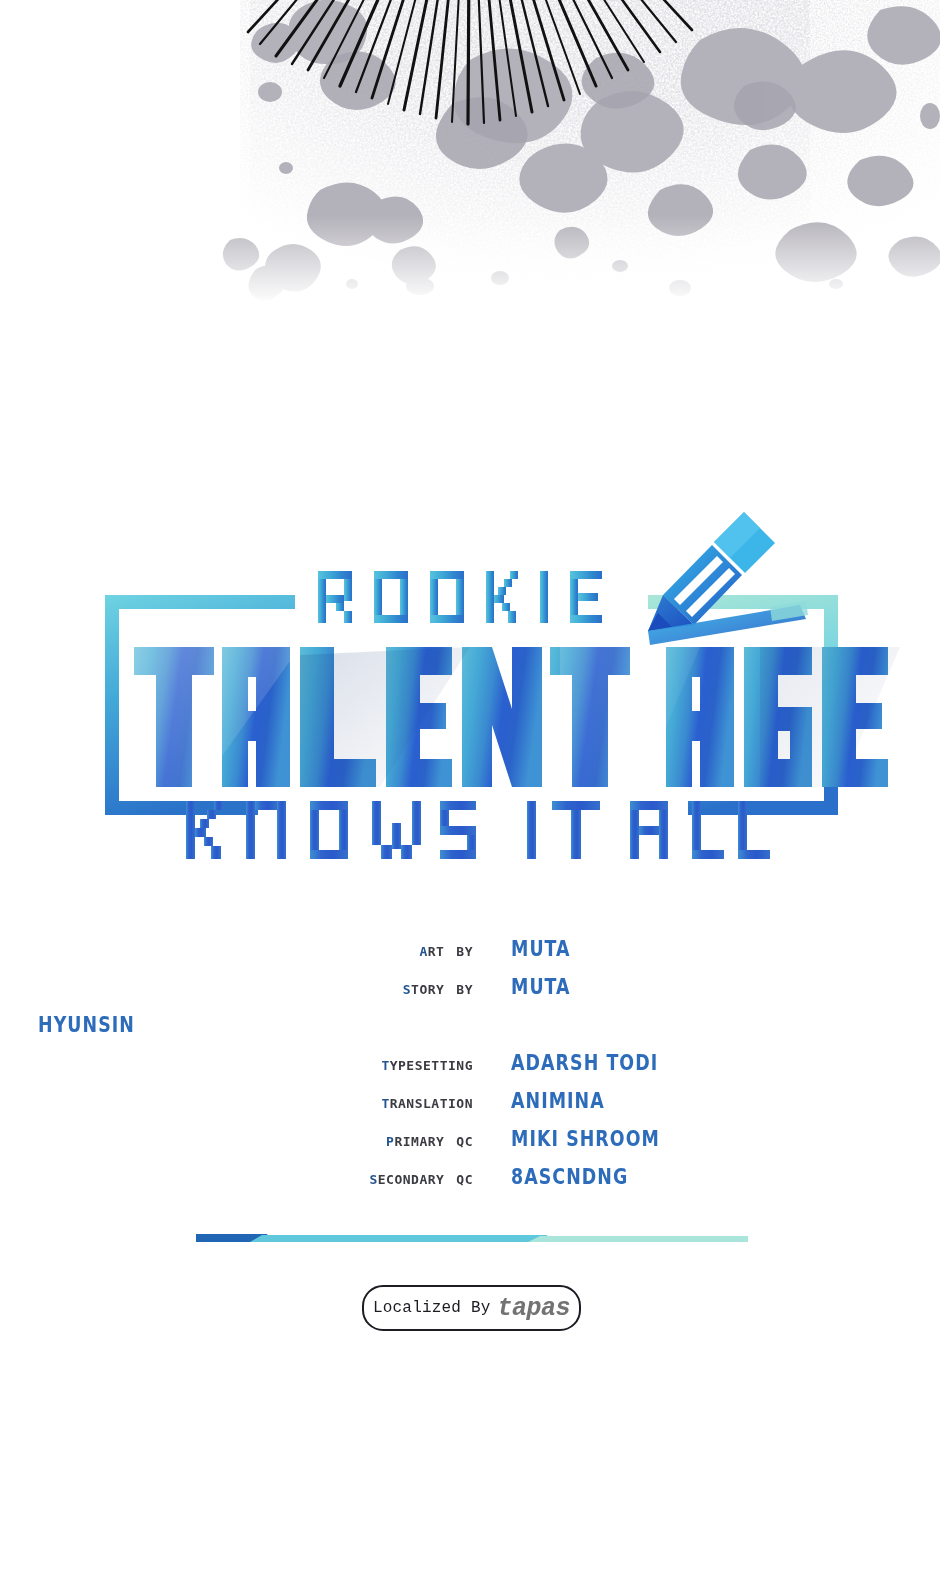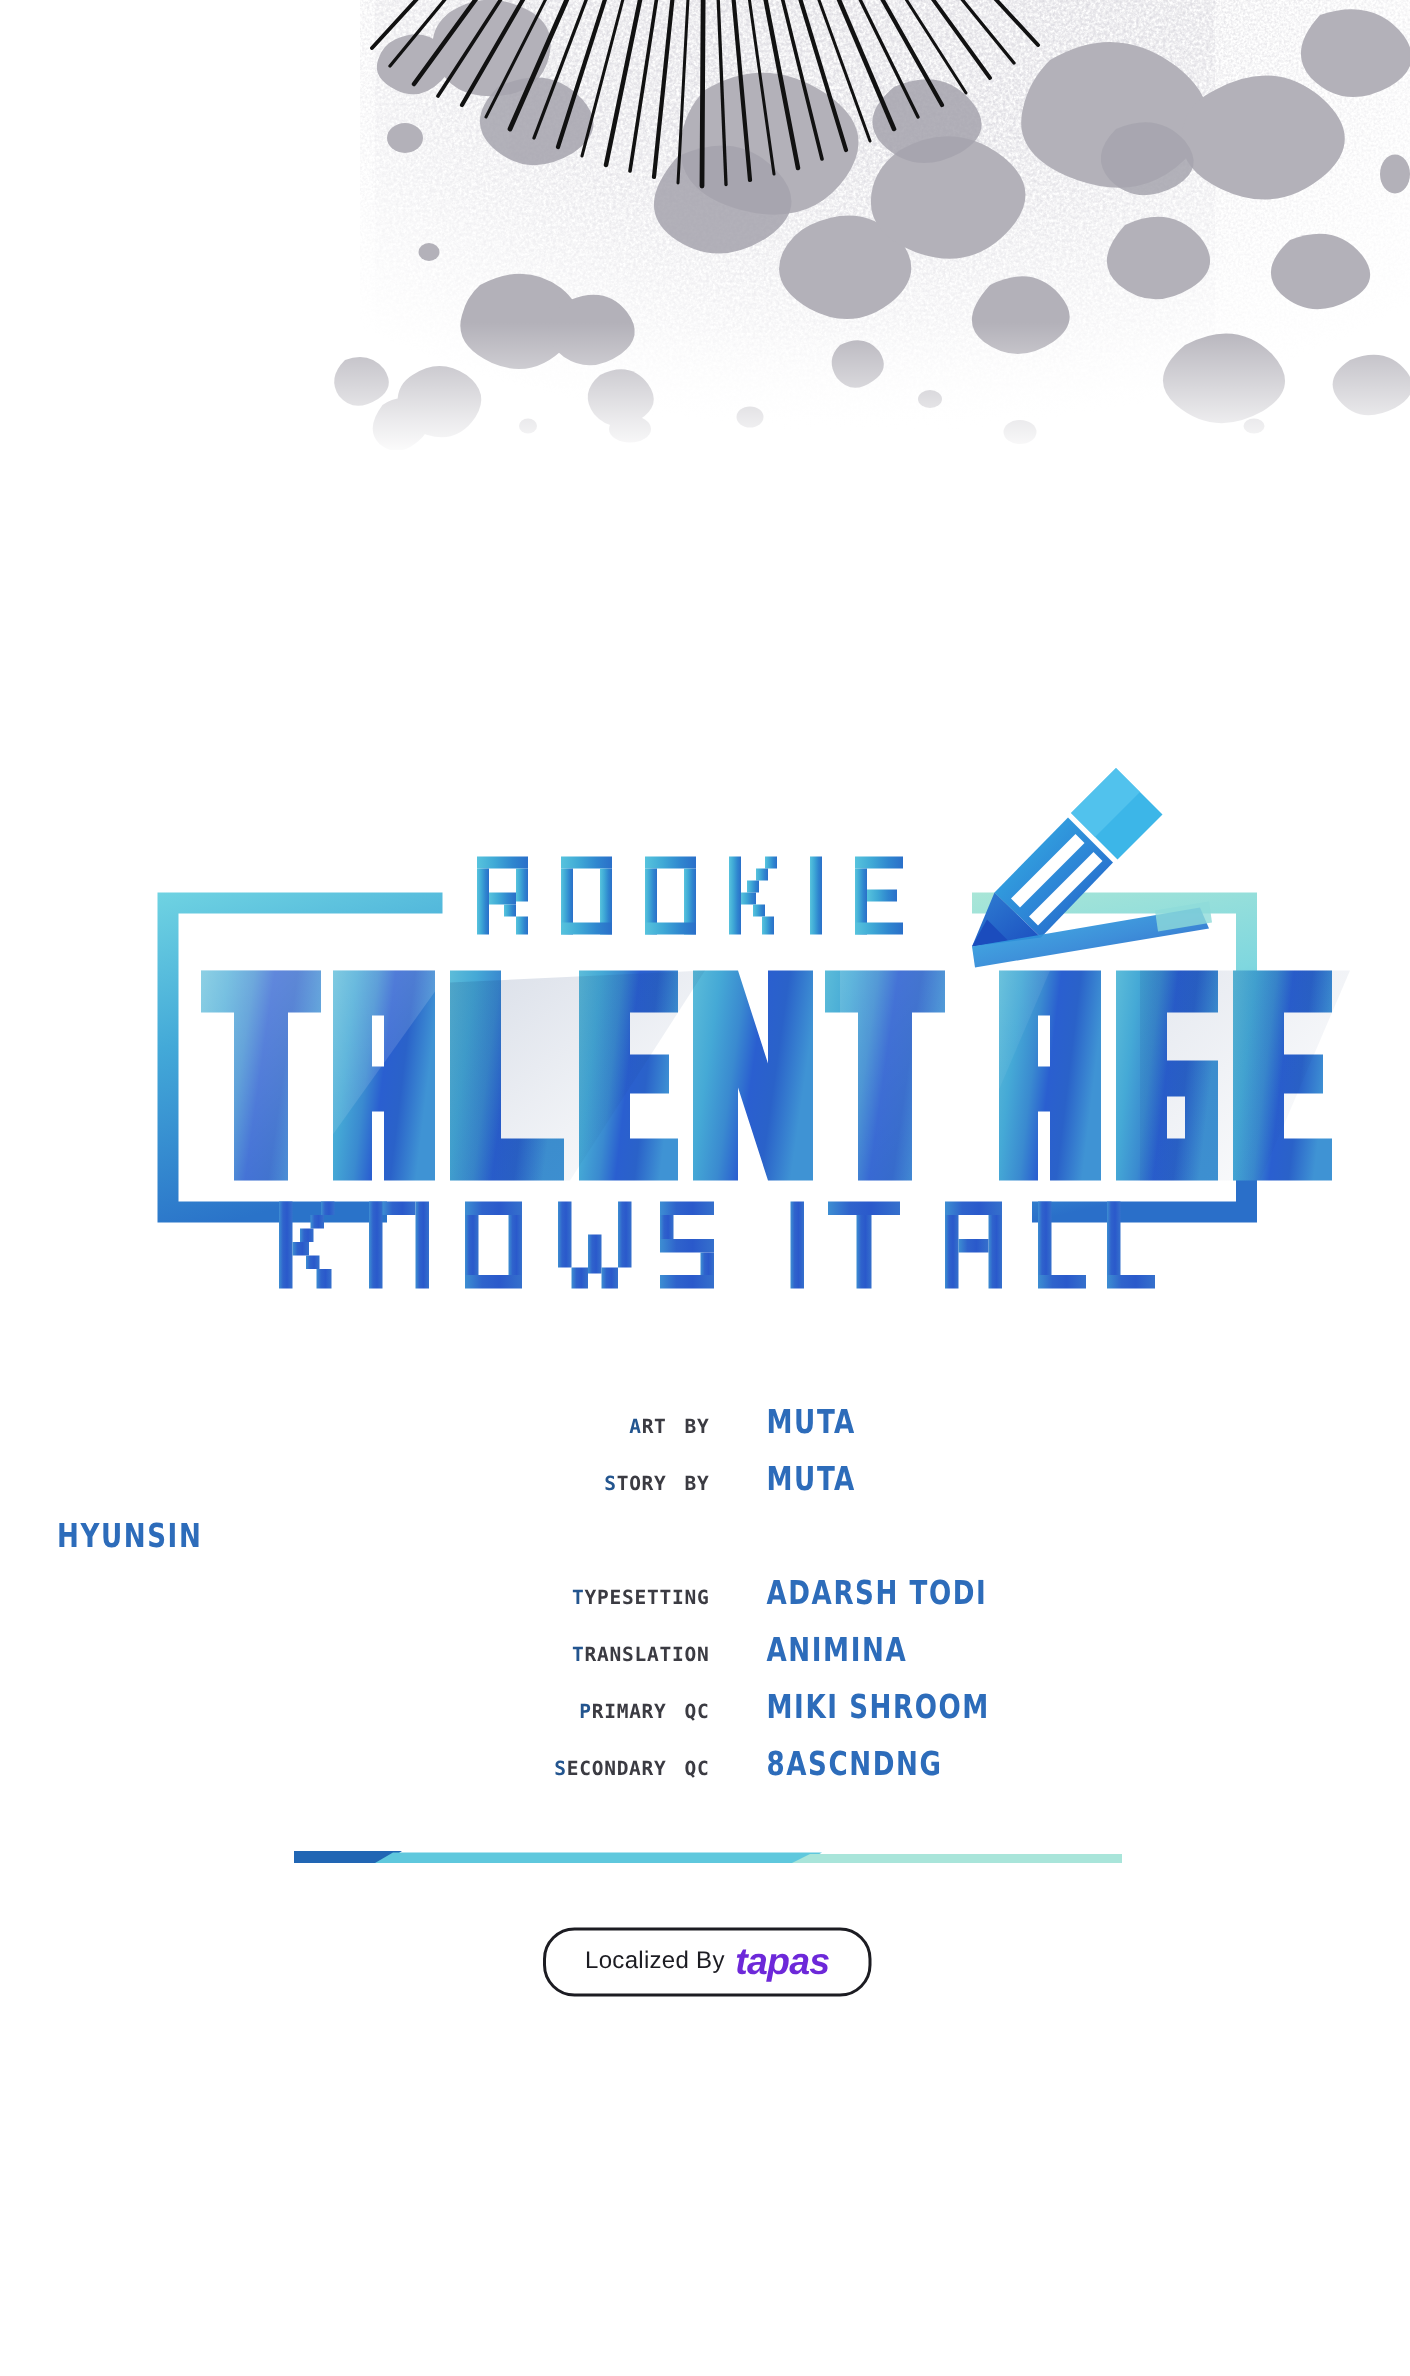--- a/index.html
+++ b/index.html
@@ -58,27 +58,27 @@
   #tapas-badge{
     position:absolute;left:362px;top:1285px;
     width:215px;height:42px;
     border:2px solid #1c1c22;
     border-radius:21px;
     display:flex;align-items:center;justify-content:center;
     background:#fff;
     gap:7px;
   }
   .tapas-pre{
-    font-family:Liberation Sans, sans-serif;
+    font-family:Liberation Mono, monospace;
     font-size:16px;color:#1c1c22;letter-spacing:0.2px;
   }
   .tapas-word{
-    font-family:Liberation Sans, sans-serif;
+    font-family:Liberation Mono, monospace;
     font-style:italic;font-weight:bold;
-    font-size:25px;color:#6d28d9;letter-spacing:-0.5px;
+    font-size:25px;color:#737373;letter-spacing:-0.5px;
   }
 </style>
 </head>
 <body>
 
 <div class="page">
 
   <div id="splatter-art">
     <svg viewBox="0 0 940 300" xmlns="http://www.w3.org/2000/svg">
       <defs>

